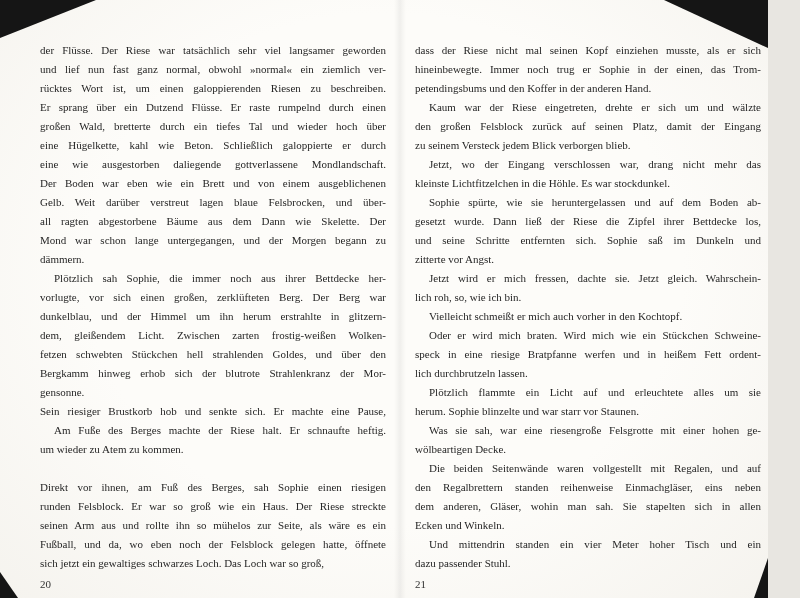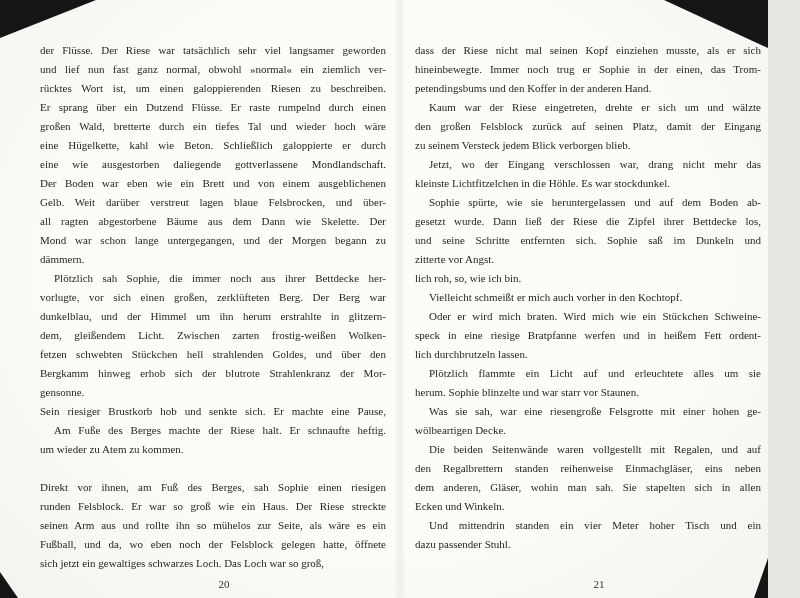--- a/index.html
+++ b/index.html
@@ -32,23 +32,22 @@
   .ln {
     font-size: 11px;
     line-height: 19px;
     text-align: justify;
     text-align-last: justify;
   }
   .ln.last { text-align-last: left; }
   .ln.ind  { text-indent: 14px; }
   .para.gap { margin-top: 19px; }
   .pageno {
-    position: absolute; top: 537px; left: 11px;
+    position: absolute; top: 537px; left: 0;
     width: 100%;
-    text-align: center;
     font-size: 11px;
     color: #333333;
   }
   .corner { position: absolute; background: #151515; }
   .c-tl { left: 0;  top: 0;    width: 96px;  height: 38px; clip-path: polygon(0 0, 100% 0, 0 100%); }
   .c-tr { right: 0; top: 0;    width: 104px; height: 48px; clip-path: polygon(0 0, 100% 0, 100% 100%); }
   .c-bl { left: 0;  bottom: 0; width: 18px;  height: 26px; clip-path: polygon(0 0, 0 100%, 100% 100%); }
   .c-br { right: 0; bottom: 0; width: 14px;  height: 40px; clip-path: polygon(100% 0, 100% 100%, 0 100%); }
 </style>
 </head>
@@ -57,21 +56,21 @@
 <div class="spread">
   <div class="gutter"></div>
 
   <section class="page page-left">
     <div class="text-block">
         <div class="para">
           <div class="ln">der Flüsse. Der Riese war tatsächlich sehr viel langsamer geworden</div>
           <div class="ln">und lief nun fast ganz normal, obwohl »normal« ein ziemlich ver-</div>
           <div class="ln">rücktes Wort ist, um einen galoppierenden Riesen zu beschreiben.</div>
           <div class="ln">Er sprang über ein Dutzend Flüsse. Er raste rumpelnd durch einen</div>
-          <div class="ln">großen Wald, bretterte durch ein tiefes Tal und wieder hoch wäre</div>
+          <div class="ln">großen Wald, bretterte durch ein tiefes Tal und wieder hoch über</div>
           <div class="ln">eine Hügelkette, kahl wie Beton. Schließlich galoppierte er durch</div>
           <div class="ln">eine wie ausgestorben daliegende gottverlassene Mondlandschaft.</div>
           <div class="ln">Der Boden war eben wie ein Brett und von einem ausgeblichenen</div>
           <div class="ln">Gelb. Weit darüber verstreut lagen blaue Felsbrocken, und über-</div>
           <div class="ln">all ragten abgestorbene Bäume aus dem Dann wie Skelette. Der</div>
           <div class="ln">Mond war schon lange untergegangen, und der Morgen begann zu</div>
           <div class="ln last">dämmern.</div>
         </div>
         <div class="para">
           <div class="ln ind">Plötzlich sah Sophie, die immer noch aus ihrer Bettdecke her-</div>
@@ -114,20 +113,21 @@
           <div class="ln ind">Jetzt, wo der Eingang verschlossen war, drang nicht mehr das</div>
           <div class="ln last">kleinste Lichtfitzelchen in die Höhle. Es war stockdunkel.</div>
         </div>
         <div class="para">
           <div class="ln ind">Sophie spürte, wie sie heruntergelassen und auf dem Boden ab-</div>
           <div class="ln">gesetzt wurde. Dann ließ der Riese die Zipfel ihrer Bettdecke los,</div>
           <div class="ln">und seine Schritte entfernten sich. Sophie saß im Dunkeln und</div>
           <div class="ln last">zitterte vor Angst.</div>
         </div>
         <div class="para">
+          <div class="ln ind">Jetzt wird er mich fressen, dachte sie. Jetzt gleich. Wahrschein-</div>
           <div class="ln last">lich roh, so, wie ich bin.</div>
         </div>
         <div class="para">
           <div class="ln last ind">Vielleicht schmeißt er mich auch vorher in den Kochtopf.</div>
         </div>
         <div class="para">
           <div class="ln ind">Oder er wird mich braten. Wird mich wie ein Stückchen Schweine-</div>
           <div class="ln">speck in eine riesige Bratpfanne werfen und in heißem Fett ordent-</div>
           <div class="ln last">lich durchbrutzeln lassen.</div>
         </div>

